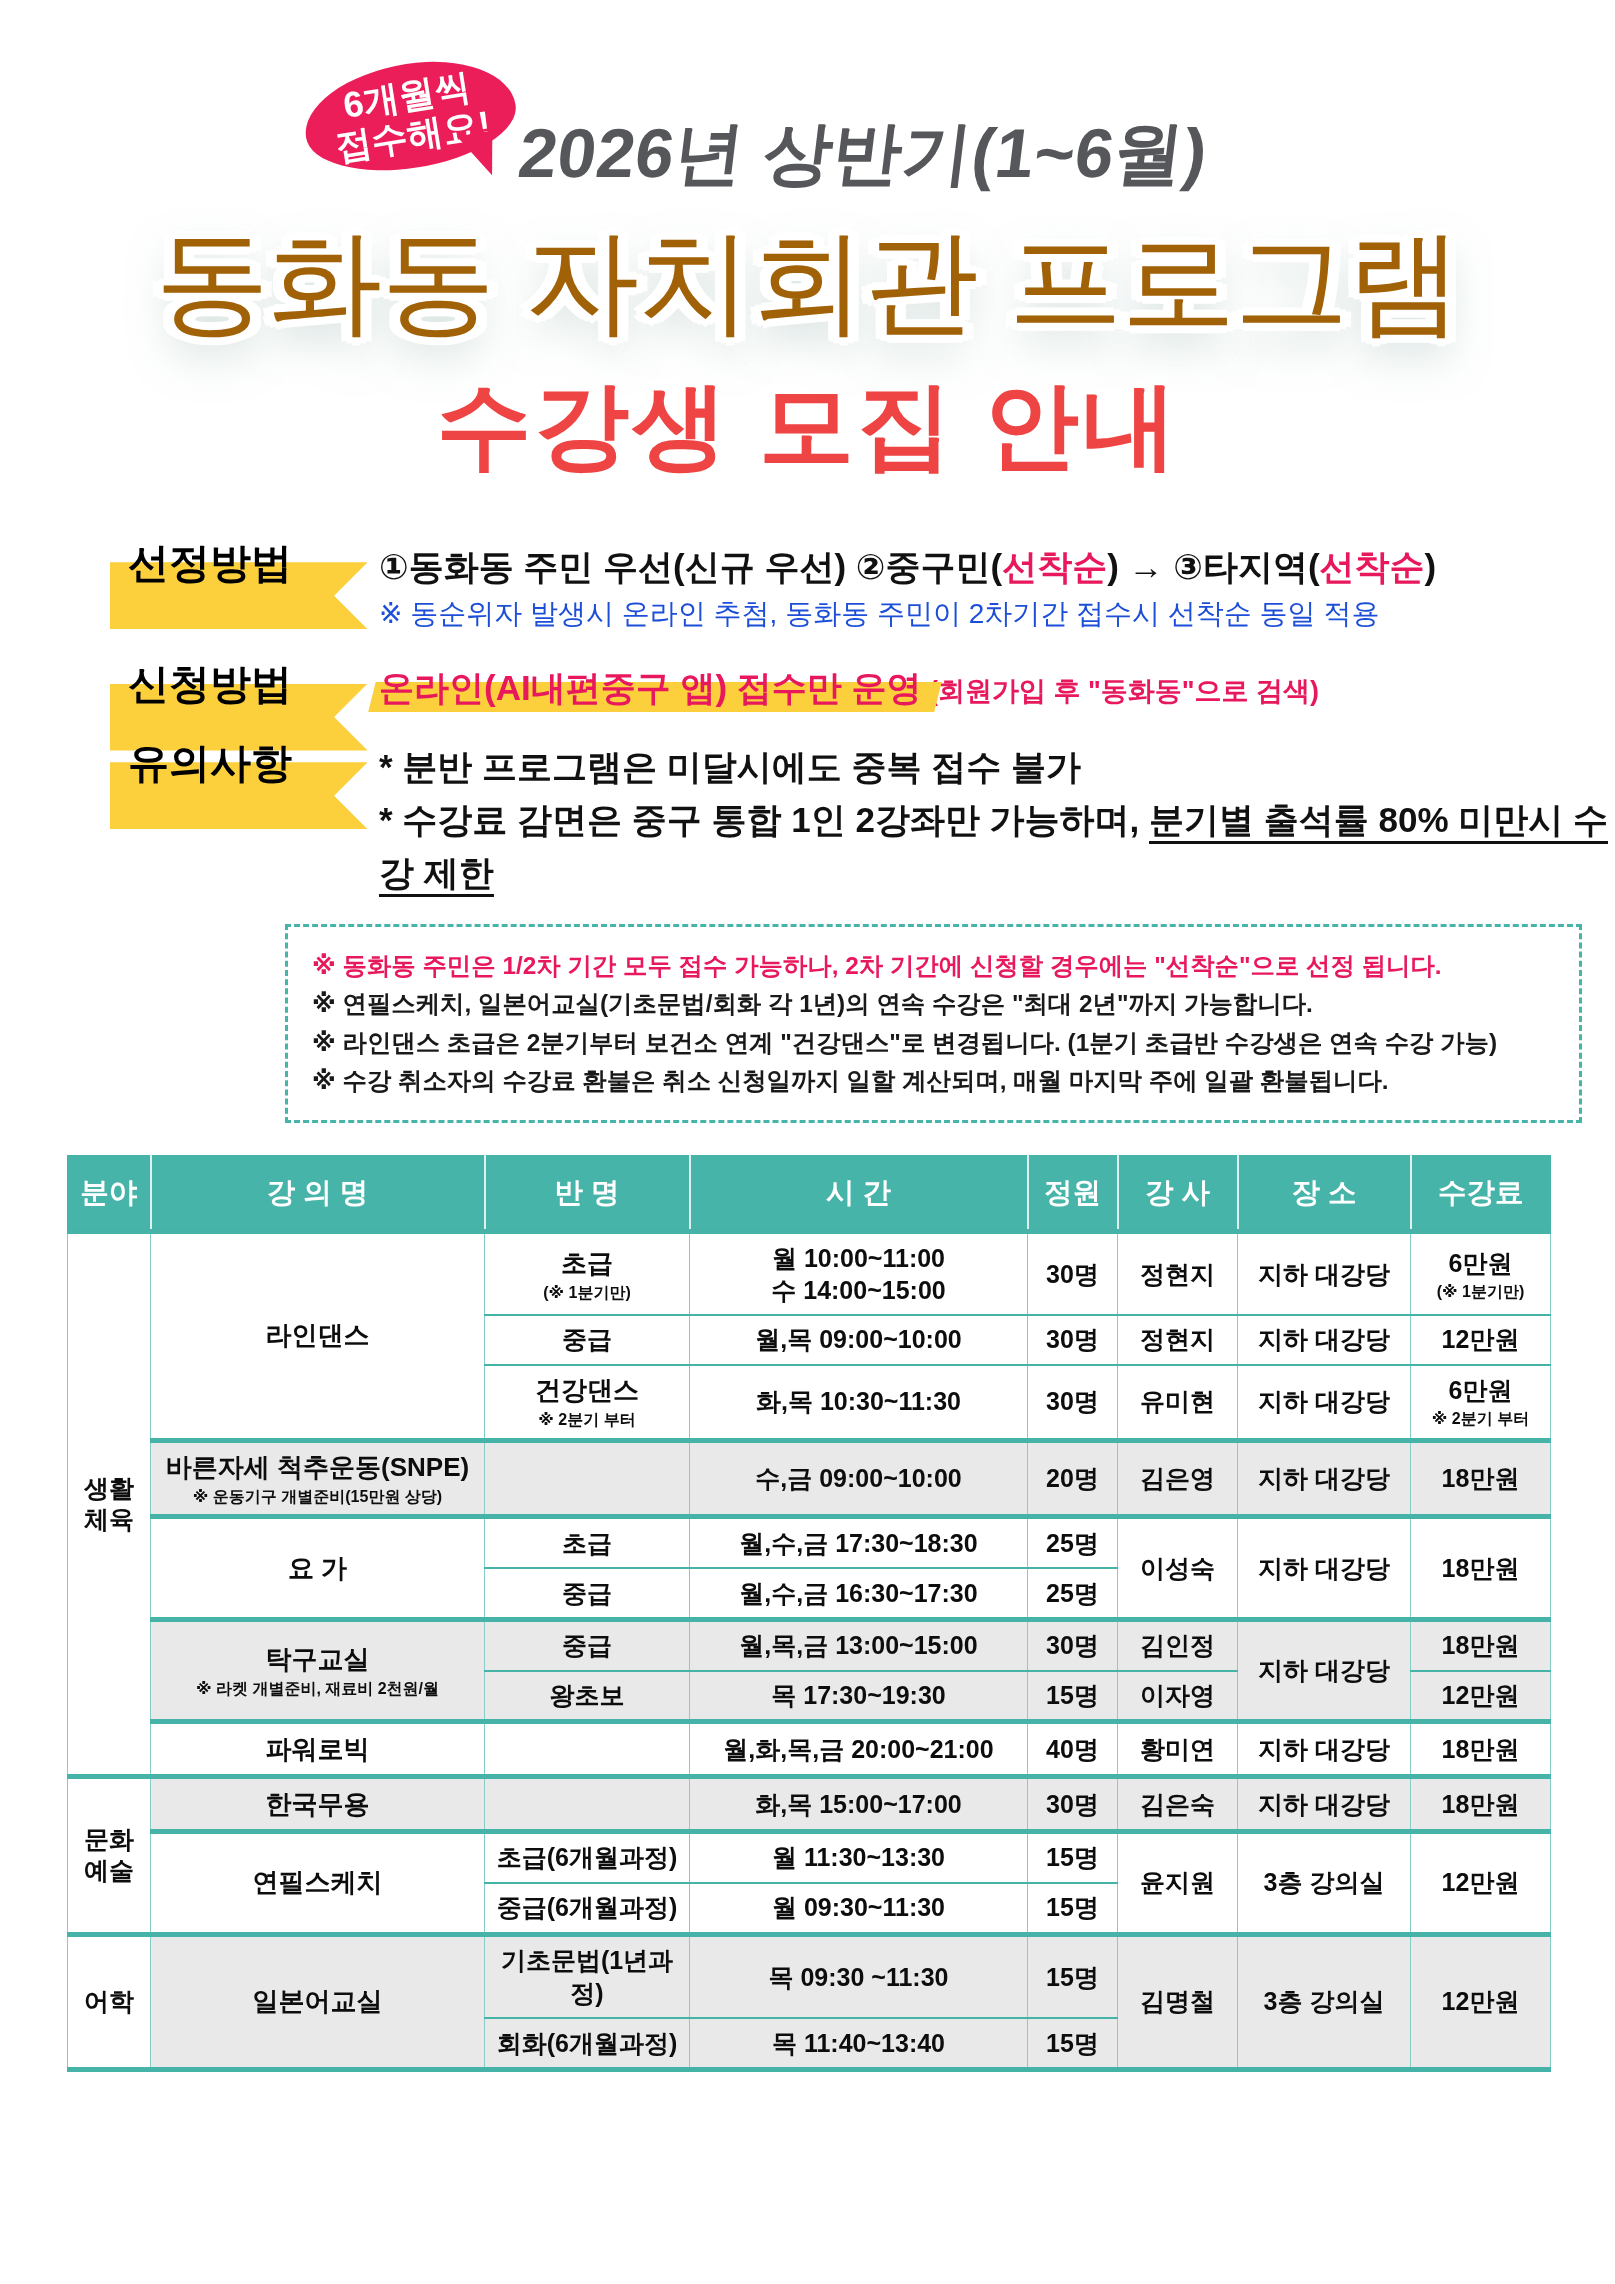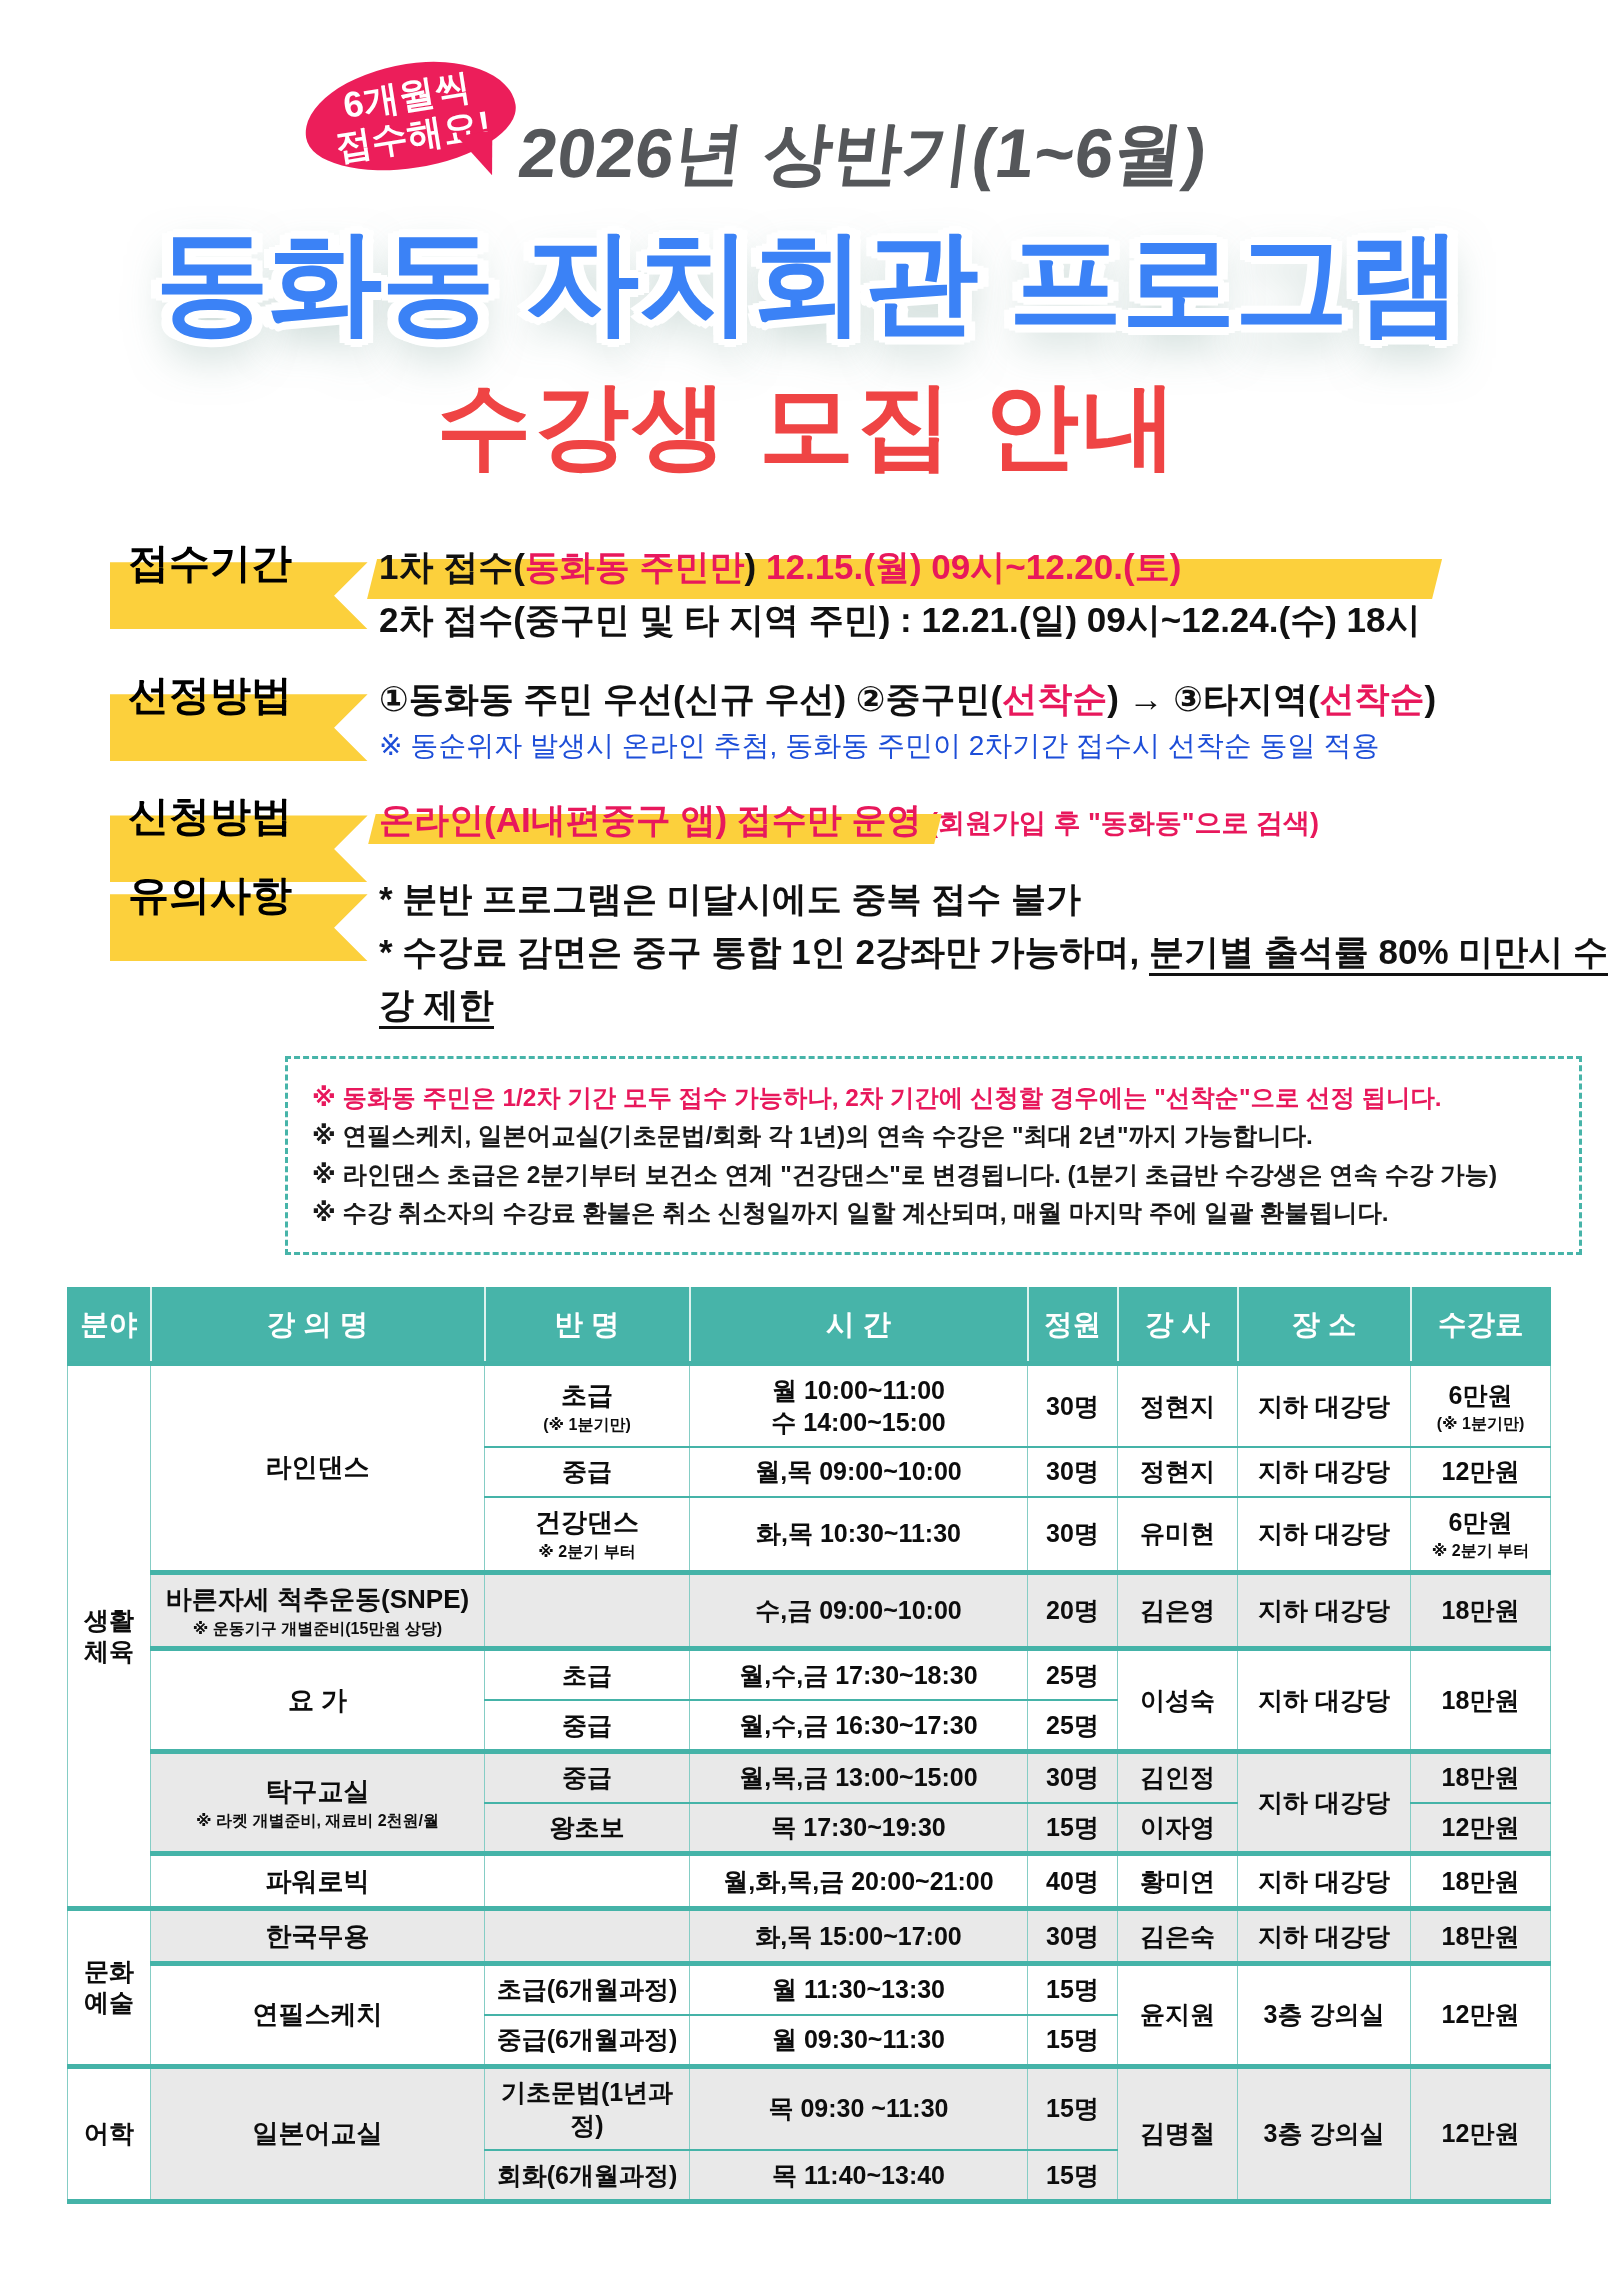--- a/index.html
+++ b/index.html
@@ -18,21 +18,21 @@
   .badge{
     position:absolute;left:304px;top:64px;width:212px;height:104px;background:#ec1e5a;
     border-radius:52% 48% 50% 50%/55% 55% 45% 45%;transform:rotate(-9deg);
     display:flex;flex-direction:column;align-items:center;justify-content:center;
     color:#fff;font-weight:800;font-size:36px;line-height:1.12;z-index:3;}
   .badge::after{content:"";position:absolute;bottom:-19.3px;right:27px;width:36px;height:44px;
     background:#ec1e5a;clip-path:polygon(0 0,100% 0,80% 100%);}
   .season{display:inline-block;font-size:69px;font-weight:800;color:#55575a;
     transform:skewX(-7deg);letter-spacing:0.5px;margin-left:110px;}
   .main-title{
-    margin-top:6.4px;font-size:114px;font-weight:700;color:#3b82f6;letter-spacing:-0.9px;white-space:nowrap;
+    margin-top:6.4px;font-size:114px;font-weight:400;color:#a16207;letter-spacing:-0.9px;white-space:nowrap;
     text-shadow:
       8.3px 0 0 #fff,-8.3px 0 0 #fff,0 8.3px 0 #fff,0 -8.3px 0 #fff,
       6px 6px 0 #fff,6px -6px 0 #fff,-6px 6px 0 #fff,-6px -6px 0 #fff,
       11px 3.7px 0 #fff,-11px 3.7px 0 #fff,11px -3.7px 0 #fff,-11px -3.7px 0 #fff,
       0 18.4px 41px rgba(108,150,140,.55);}
   .subtitle{margin-top:2.8px;font-size:95px;font-weight:800;color:#ef4444;letter-spacing:2.8px;}
   
   .sections{position:relative;z-index:2;margin:44px 0 0 117px;}
   .section{display:flex;align-items:flex-start;margin-bottom:21px;}
   .sec-label{position:relative;flex:0 0 251px;font-size:41px;font-weight:800;color:#000;
@@ -117,27 +117,20 @@
     <span>6개월씩</span>
     <span>접수해요!</span>
   </div>
   <div><span class="season">2026년 상반기(1~6월)</span></div>
   <div class="main-title">동화동 자치회관 프로그램</div>
   <div class="subtitle">수강생 모집 안내</div>
 </div>
 
 <div class="sections">
 
-  <div class="section">
-    <div class="sec-label"><span>접수기간</span></div>
-    <div class="sec-content">
-      <div class="hl"><span>1차 접수(</span><span class="pink">동화동 주민만</span><span>) </span><span class="pink">12.15.(월) 09시~12.20.(토)</span></div>
-      <div>2차 접수(중구민 및 타 지역 주민) : 12.21.(일) 09시~12.24.(수) 18시</div>
-    </div>
-  </div>
 
   <div class="section">
     <div class="sec-label"><span>선정방법</span></div>
     <div class="sec-content">
       <div><span>①동화동 주민 우선(신규 우선) ②중구민(</span><span class="pink">선착순</span><span>) → ③타지역(</span><span class="pink">선착순</span><span>)</span></div>
       <div class="note-line">※ 동순위자 발생시 온라인 추첨, 동화동 주민이 2차기간 접수시 선착순 동일 적용</div>
     </div>
   </div>
 
   <div class="section">

